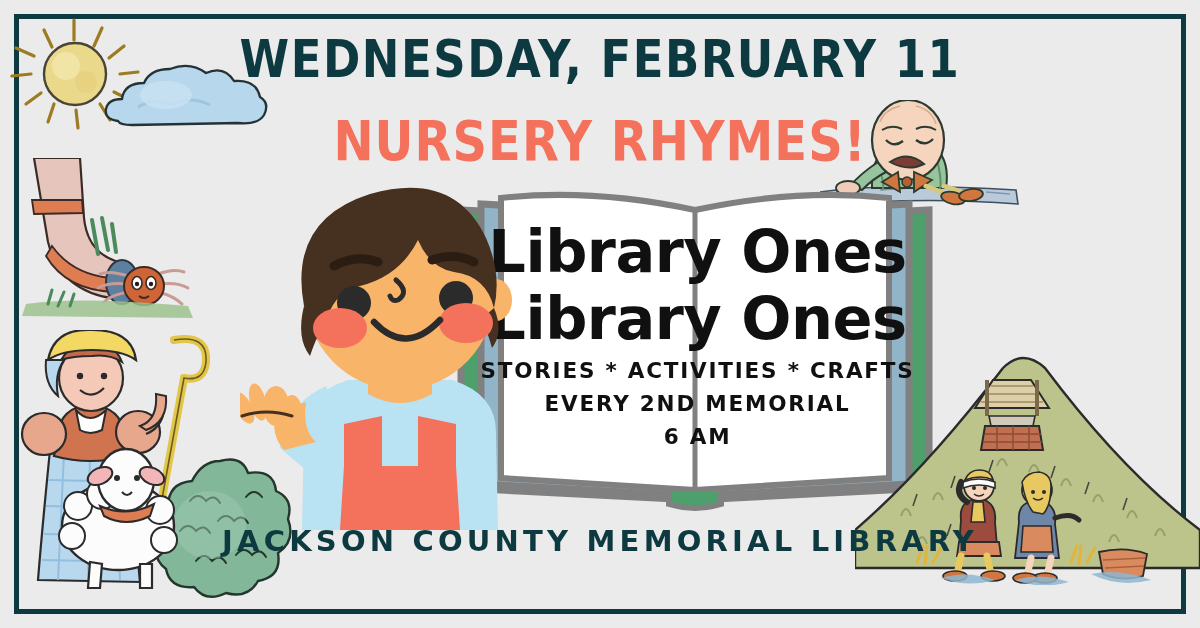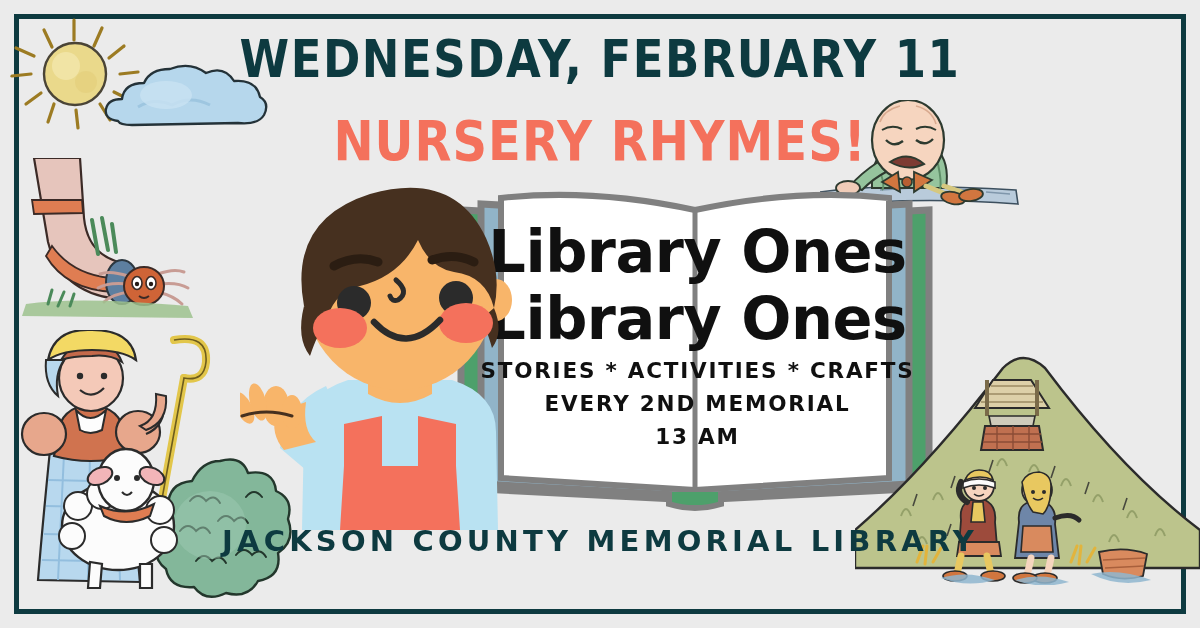--- a/index.html
+++ b/index.html
@@ -285,21 +285,21 @@
 
       <path d="M214 304 L214 316 Q240 324 266 316 L266 304" fill="#4da06b" stroke="#808080" stroke-width="6"></path>
     </svg>
   </div>
 
   <div class="book-text">
     <div class="bt-line l1">Library Ones</div>
     <div class="bt-line l2">Library Ones</div>
     <div class="bt-sub s1">STORIES * ACTIVITIES * CRAFTS</div>
     <div class="bt-sub s2">EVERY 2ND MEMORIAL</div>
-    <div class="bt-sub s3">13 AM</div>
+    <div class="bt-sub s3">6 AM</div>
   </div>
 
   <div class="kid">
     <svg viewBox="0 0 320 350" width="320" height="350">
 
       <path d="M64 252 Q64 214 108 200 L212 200 Q256 214 256 252 L258 350 L62 350 Z" fill="#b9e2f2"></path>
       <path d="M40 268 Q46 224 86 206 L104 244 Q72 258 66 290 Z" fill="#b9e2f2"></path>
 
       <path d="M128 176 L192 176 L192 214 Q160 232 128 214 Z" fill="#f8b56a"></path>
 

